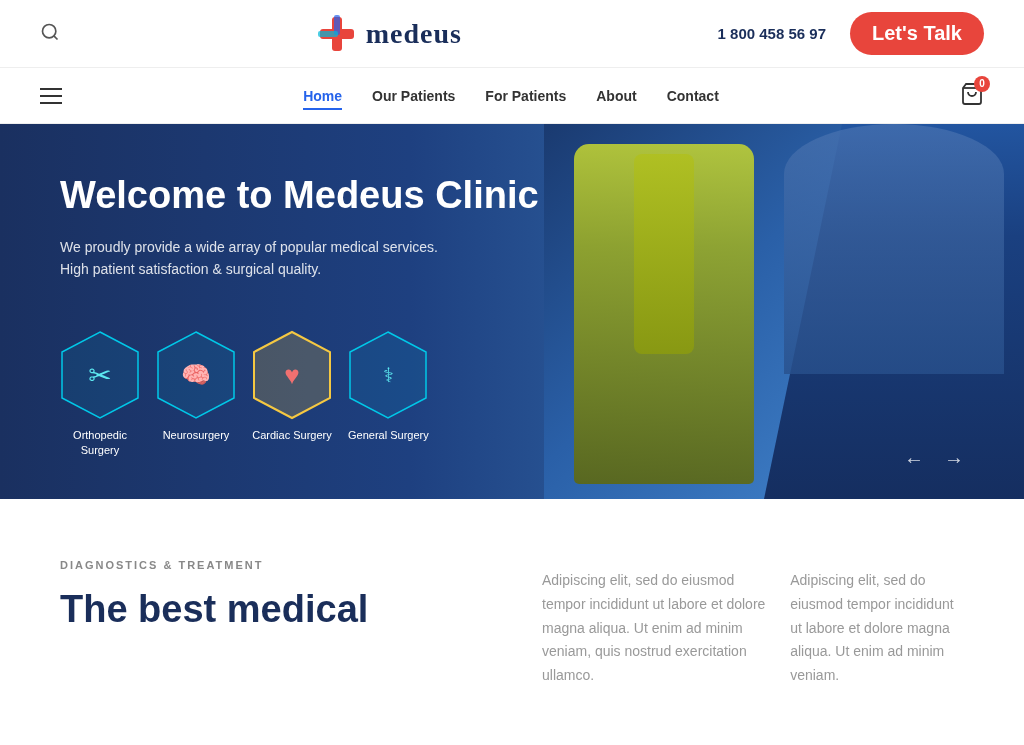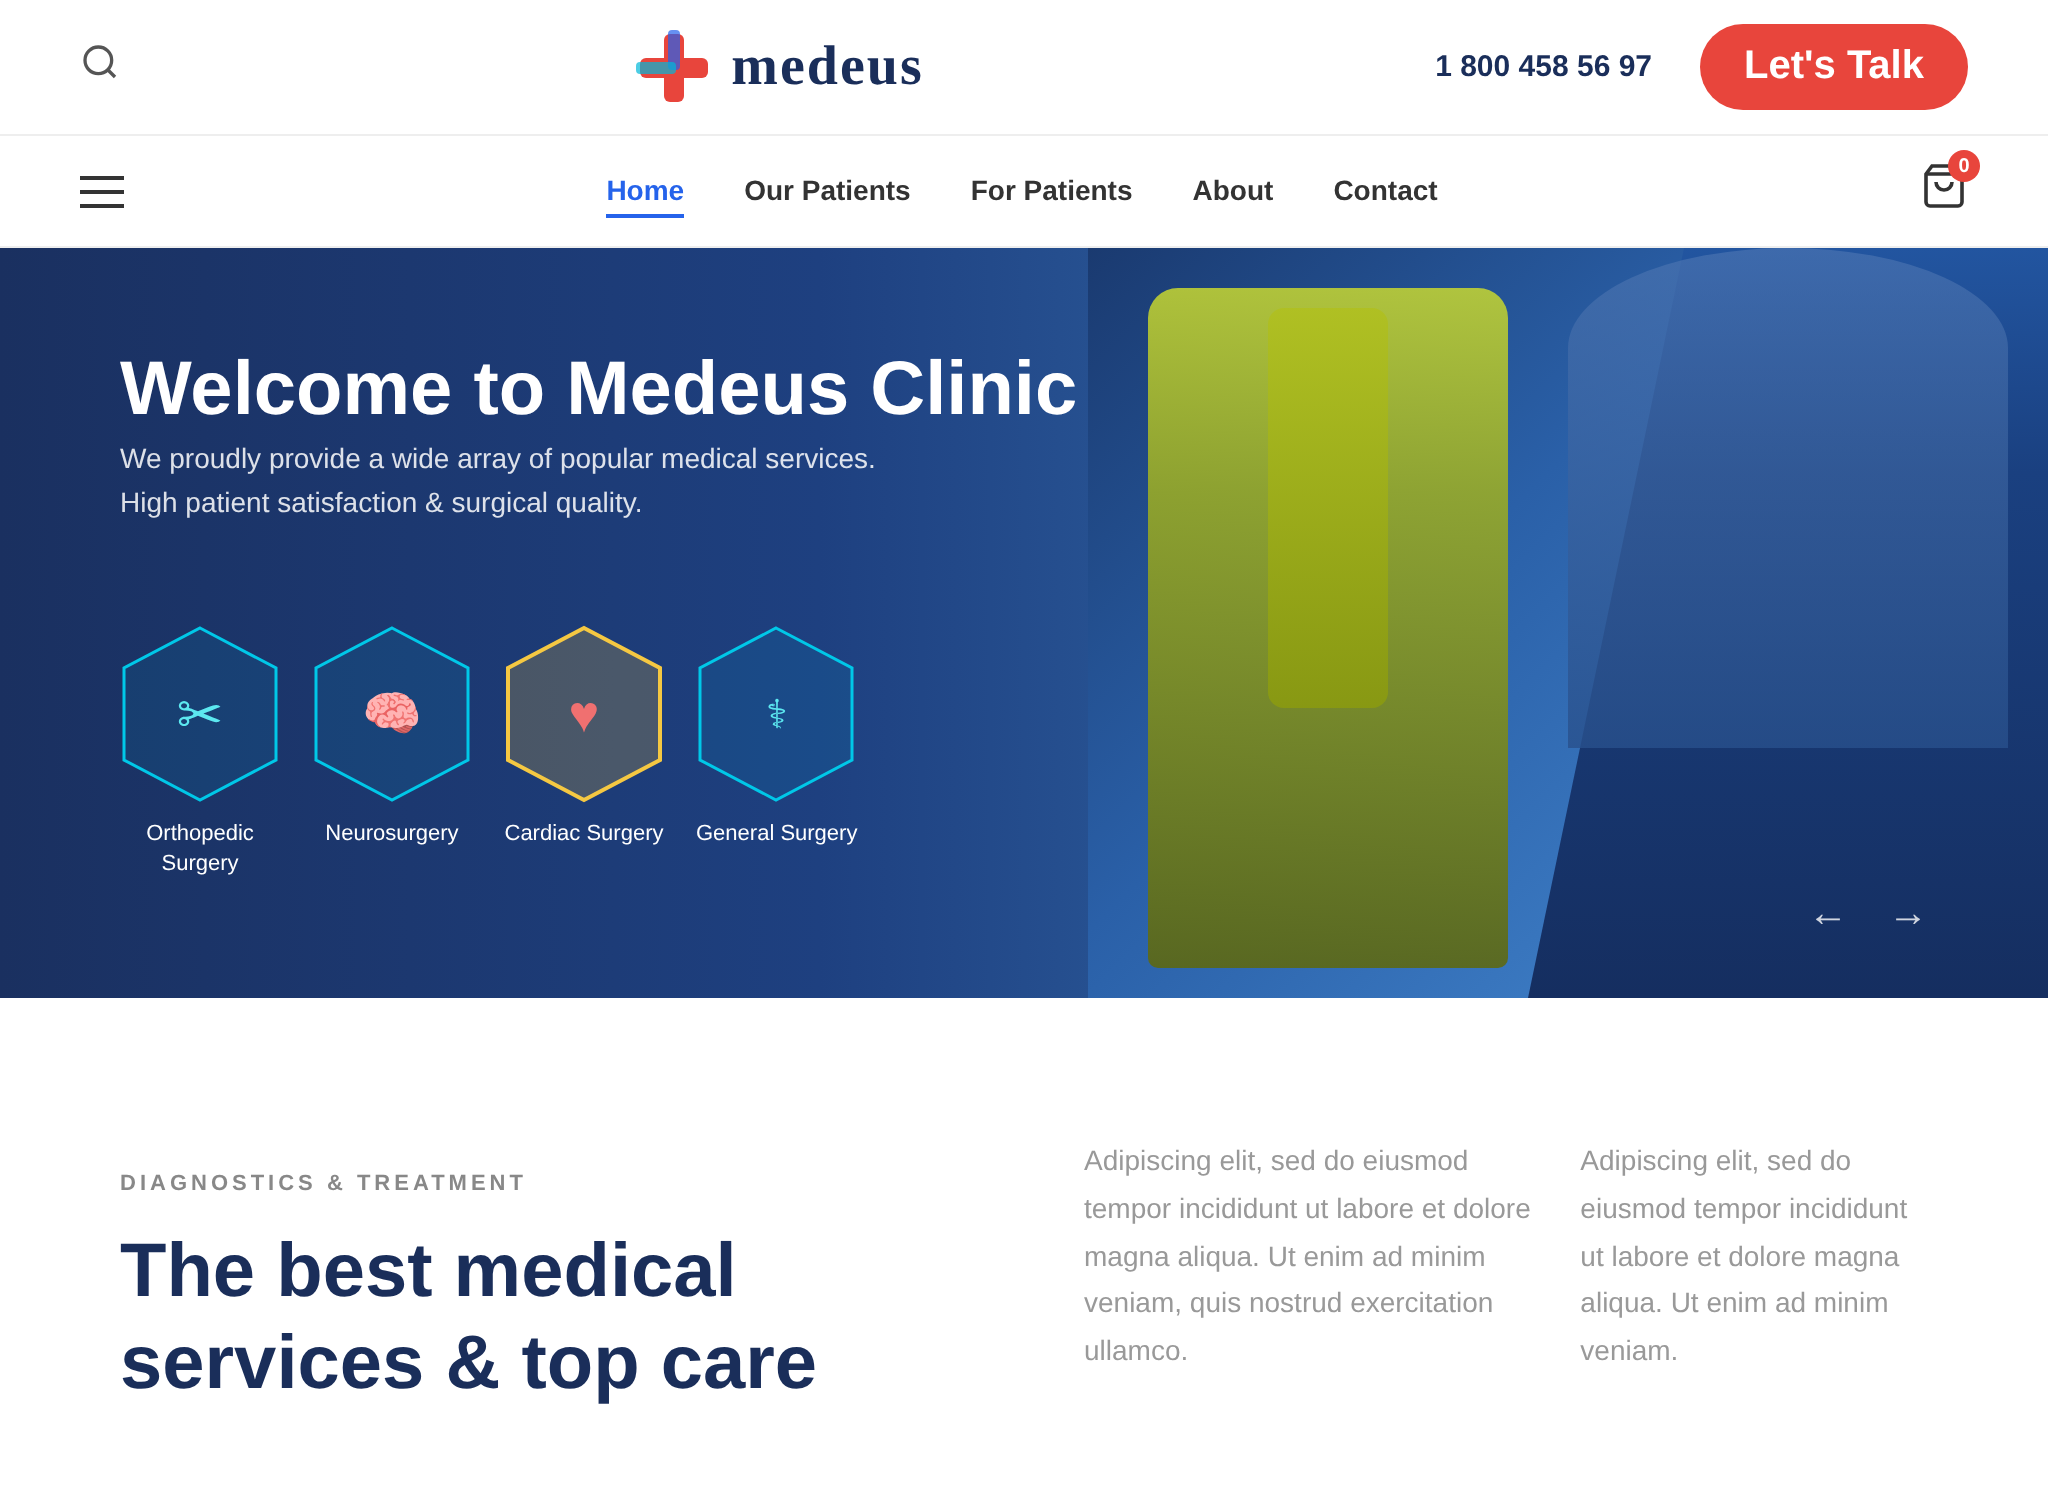--- a/index.html
+++ b/index.html
@@ -128,20 +128,21 @@
     .hero-content {
       position: relative;
       z-index: 2;
       max-width: 500px;
     }
     .hero-title {
       font-size: 38px;
       font-weight: 800;
       color: #fff;
       line-height: 1.15;
+      margin-bottom: 18px;
     }
     .hero-subtitle {
       font-size: 14px;
       color: rgba(255,255,255,0.85);
       line-height: 1.6;
       margin-bottom: 50px;
     }
     .hero-services {
       display: flex;
       gap: 16px;
@@ -204,21 +205,20 @@
 
     
     .section-below {
       padding: 60px 60px 40px;
       display: flex;
       gap: 60px;
       background: #fff;
     }
     .section-left {
       flex: 1;
-      margin-top: 27px;
     }
     .section-tag {
       font-size: 11px;
       font-weight: 700;
       letter-spacing: 2px;
       color: #888;
       text-transform: uppercase;
       margin-bottom: 16px;
     }
     .section-title {
@@ -366,20 +366,19 @@
     <button class="arrow-btn">←</button>
     <button class="arrow-btn">→</button>
   </div>
 </section>
 
 <section class="section-below">
   <div class="section-left">
     <p class="section-tag">DIAGNOSTICS &amp; TREATMENT</p>
     <h2 class="section-title">
       <span>The best medical</span><br>
-      <span>services &amp; top care</span>
     </h2>
   </div>
   <div class="section-right">
     <p class="section-text">Adipiscing elit, sed do eiusmod tempor incididunt ut labore et dolore magna aliqua. Ut enim ad minim veniam, quis nostrud exercitation ullamco.</p>
     <p class="section-text">Adipiscing elit, sed do eiusmod tempor incididunt ut labore et dolore magna aliqua. Ut enim ad minim veniam.</p>
   </div>
 </section>
 
 </body></html>

